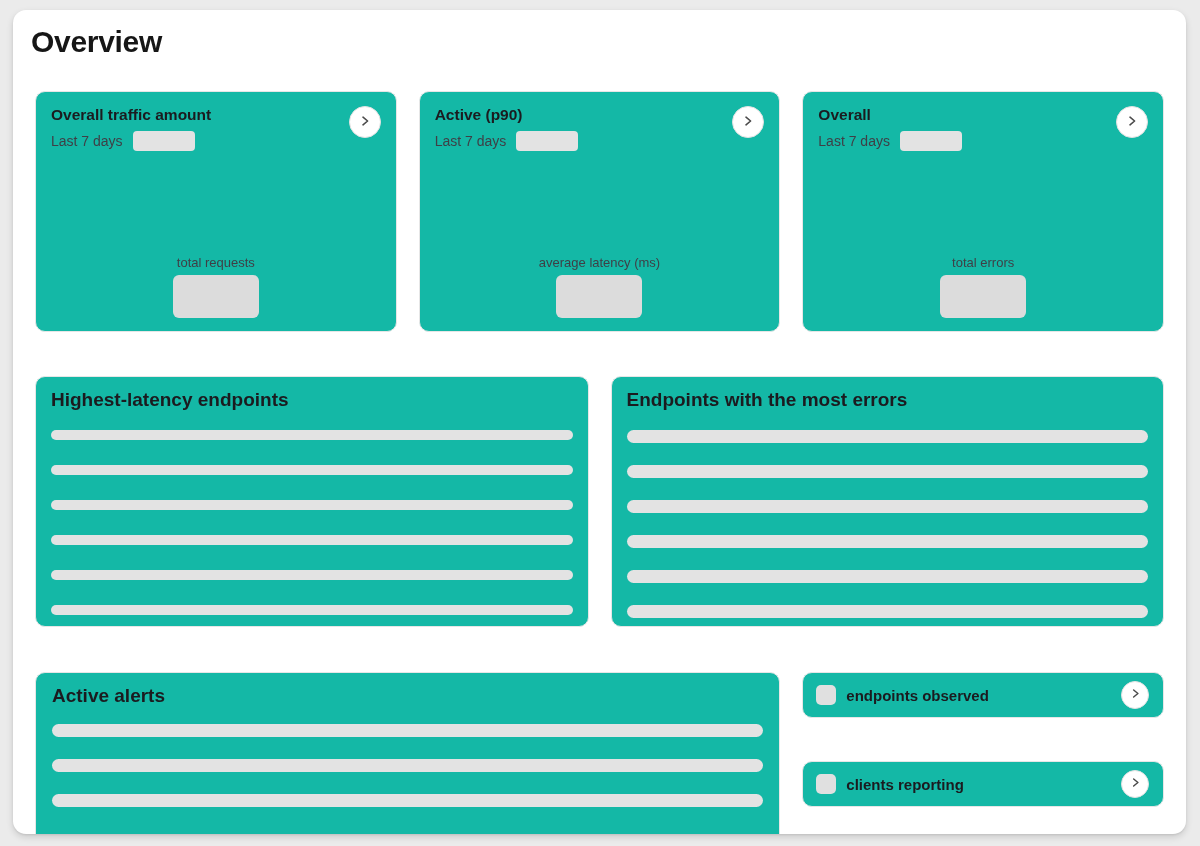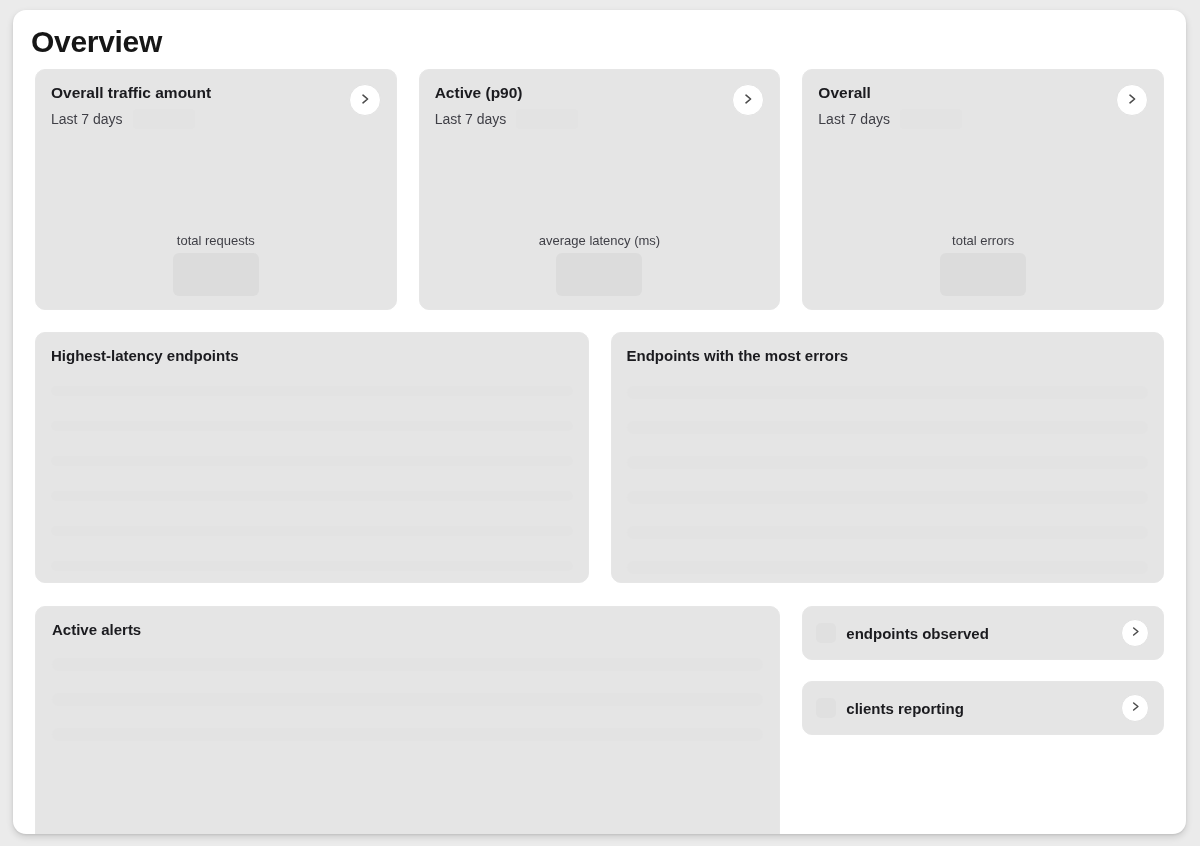--- a/index.html
+++ b/index.html
@@ -15,21 +15,21 @@
     background: #ffffff; border-radius: 13px;
     box-shadow: 0 1px 2px rgba(0,0,0,0.08), 0 3px 7px rgba(0,0,0,0.14);
     padding: 18px 22px;
     overflow: hidden;
   }
   .page-title {
     font-size: 30px; line-height: 28px; font-weight: 700;
     letter-spacing: -0.3px; color: #161616; margin: 0 0 13px -4px;
   }
   .card {
-    background: #e5e5e5; border: 1px solid #e6e6e6; border-radius: 10px;
+    background: #14b8a6; border: 1px solid #e6e6e6; border-radius: 10px; margin-top: 22px;
   }
   .grid-row { display: grid; gap: 22px; }
   .row-stats { grid-template-columns: 1fr 1fr 1fr; margin-bottom: 22px; }
   .row-lists { grid-template-columns: 1fr 1fr; margin-bottom: 23px; }
   .row-bottom { grid-template-columns: calc((100% - 44px) * 2 / 3 + 22px) 1fr; align-items: start; }
 
   
   .stat-card { height: 241px; padding: 14px 15px 13px 15px; display: flex; flex-direction: column; }
   .stat-head { display: flex; justify-content: space-between; align-items: flex-start; }
   .stat-title { font-size: 15.5px; font-weight: 700; color: #1b1b1f; line-height: 18px; }
@@ -41,34 +41,34 @@
     border: 1px solid #e2e2e2; background: #fff;
     display: flex; align-items: center; justify-content: center; cursor: pointer;
   }
   .circle-btn.small { width: 28px; height: 28px; }
   .stat-foot { margin-top: auto; display: flex; flex-direction: column; align-items: center; }
   .metric-label { font-size: 13px; color: #3f3f46; }
   .metric-box { width: 86px; height: 43px; border-radius: 6px; background: #dcdcdc; margin-top: 5px; }
 
   
   .list-card { height: 251px; padding: 14px 15px; }
-  .list-title { font-size: 15px; font-weight: 700; color: #1b1b1f; line-height: 18px; margin-bottom: 21px; }
+  .list-title { font-size: 19px; font-weight: 700; color: #1b1b1f; line-height: 18px; margin-bottom: 21px; }
   .skel-bar { background: #e3e3e3; border-radius: 999px; }
   .bars-thin .skel-bar { height: 10px; margin-top: 25px; }
   .bars-thick .skel-bar { height: 13px; margin-top: 22px; }
   .bars-thin .skel-bar:first-child, .bars-thick .skel-bar:first-child { margin-top: 0; }
 
   
   .alerts-card { height: 248px; padding: 14px 16px; }
   .alerts-card .list-title { margin-bottom: 19px; }
 
   
   .summary-col { display: flex; flex-direction: column; }
   .summary-card {
-    height: 54px; display: flex; align-items: center;
+    height: 46px; display: flex; align-items: center;
     padding: 0 14px 0 13px; cursor: pointer; margin-bottom: 21px;
   }
   .summary-card:last-child { margin-bottom: 0; }
   .summary-chip { width: 20px; height: 20px; border-radius: 5px; background: #e0e0e0; flex: 0 0 auto; }
   .summary-label { font-size: 15px; font-weight: 700; color: #1b1b1f; margin-left: 10px; }
   .summary-card .circle-btn { margin-left: auto; }
 </style>
 </head>
 <body>
 

